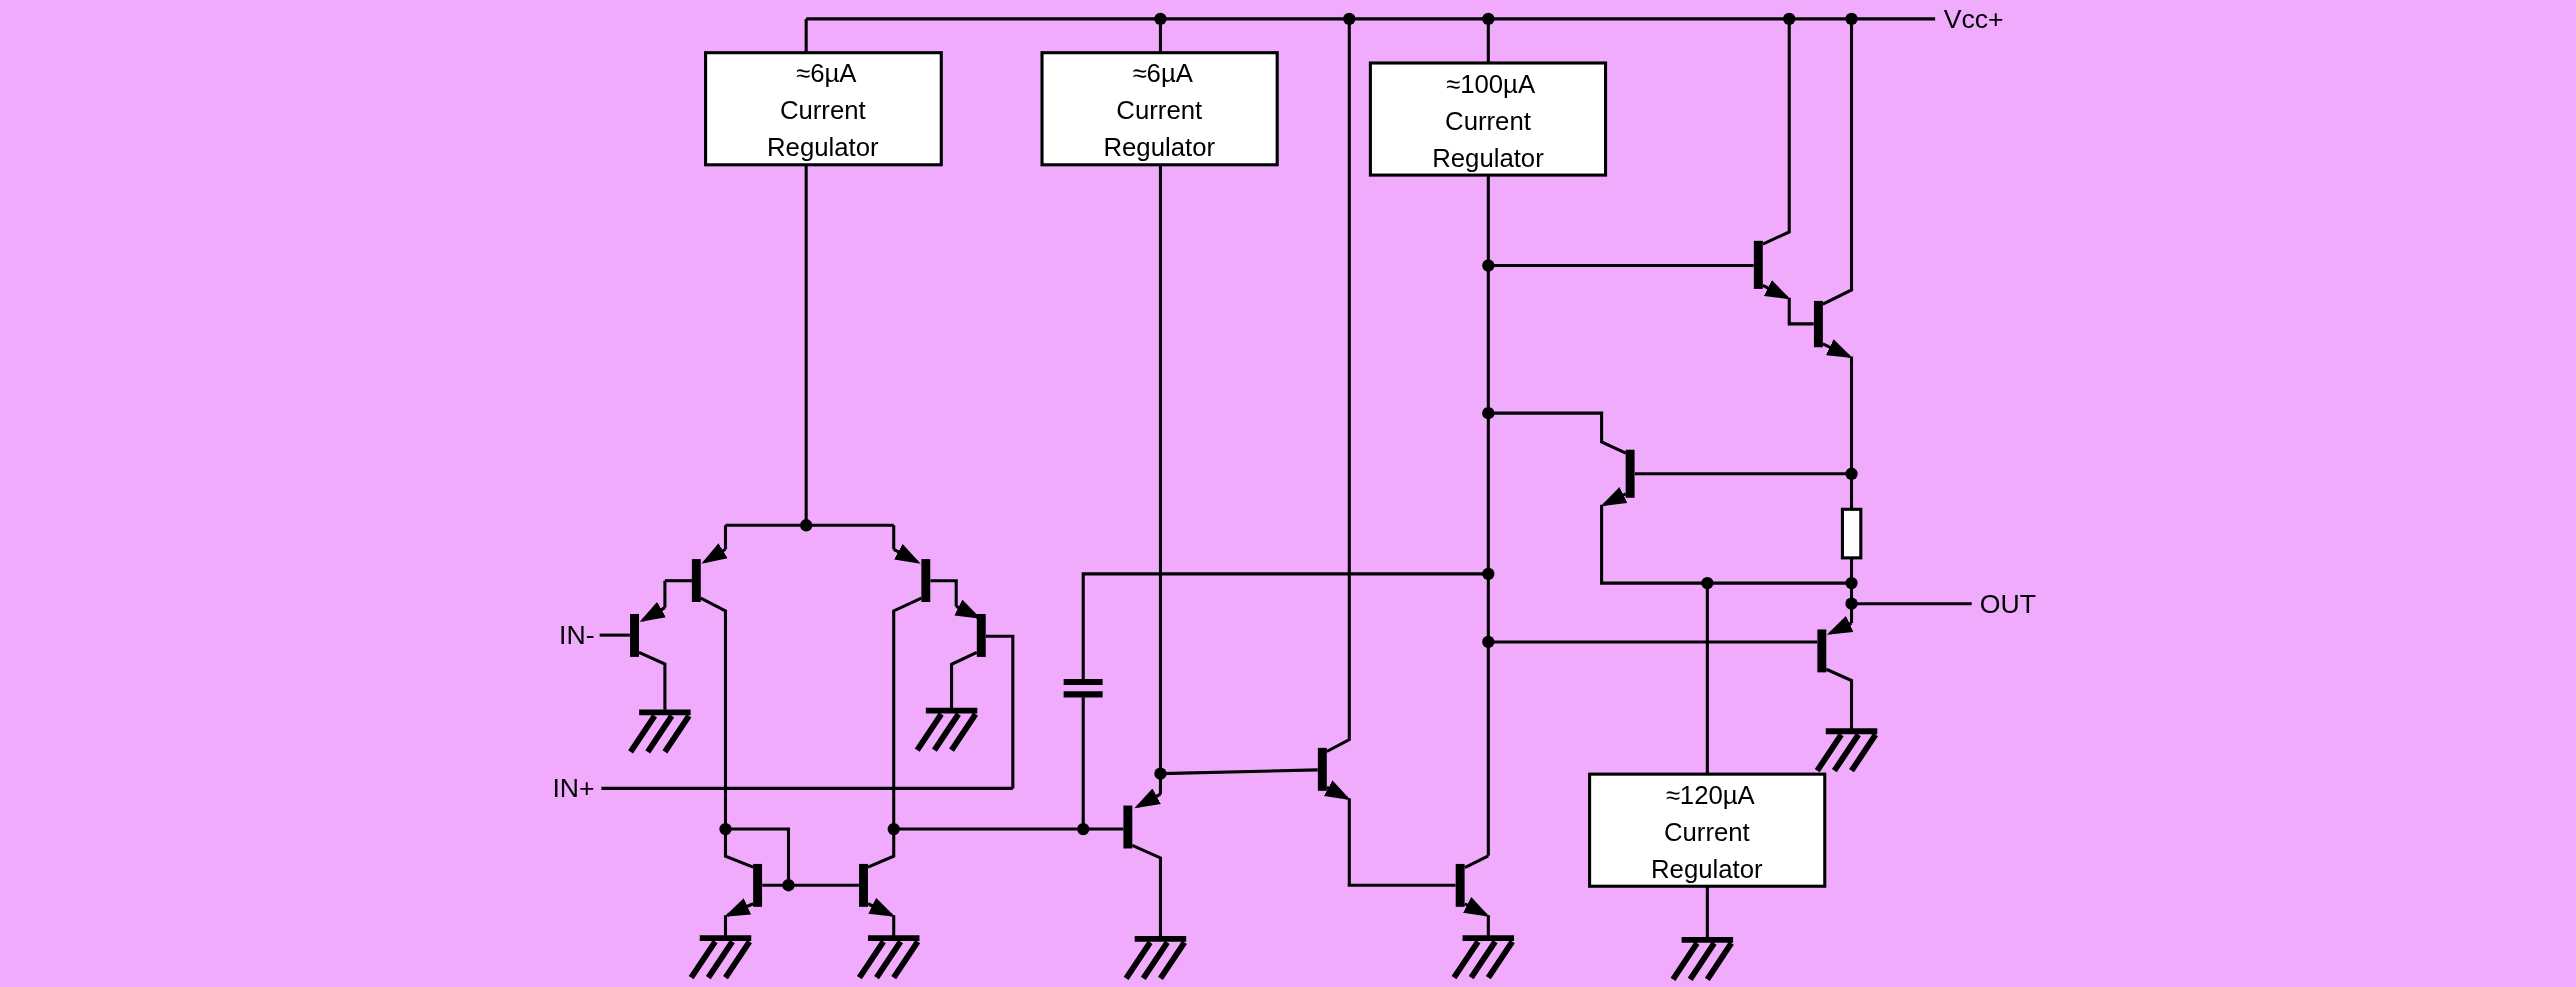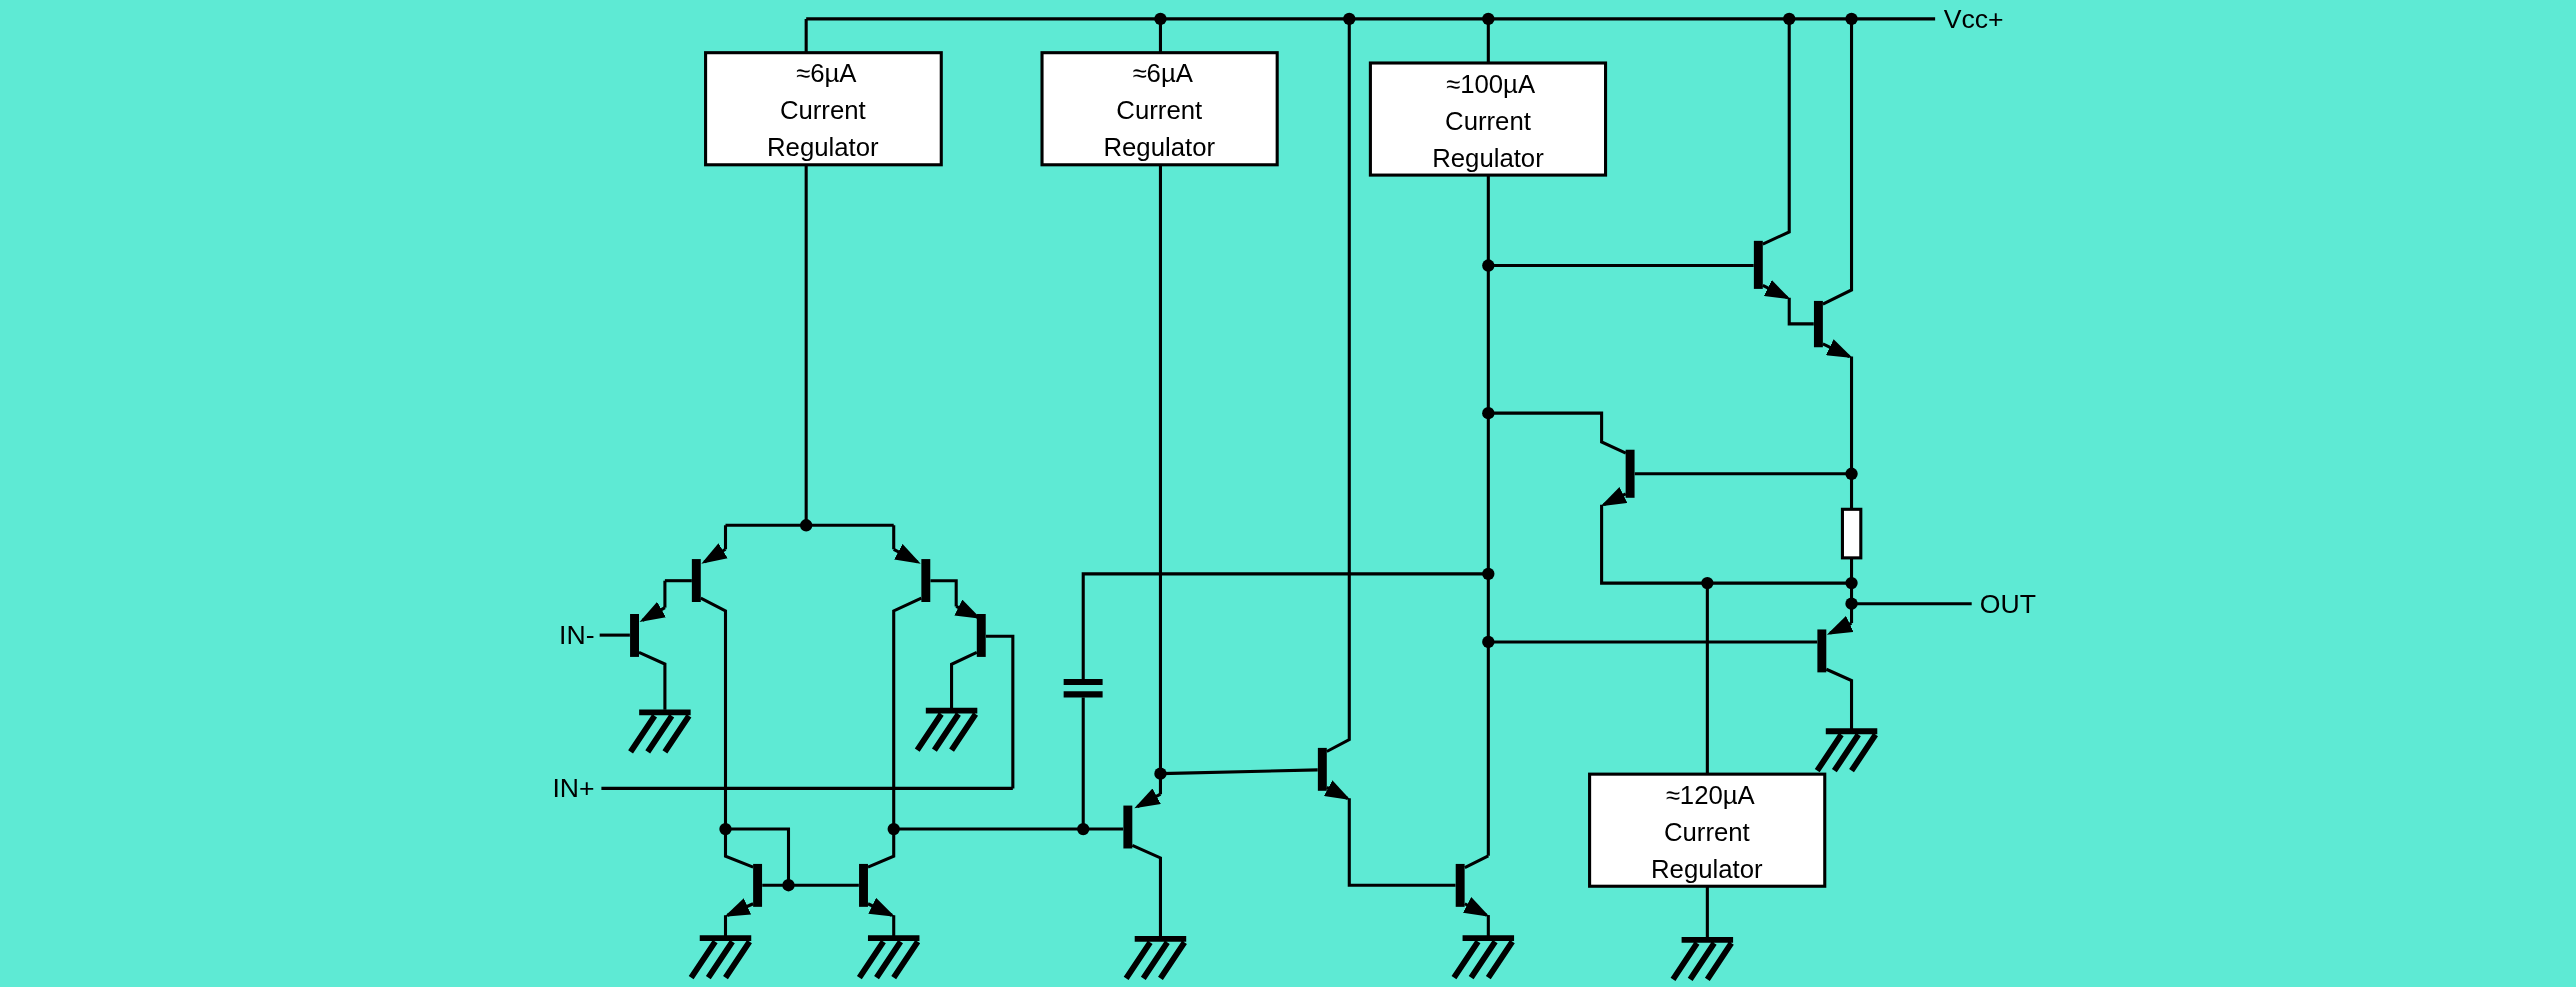--- a/index.html
+++ b/index.html
@@ -1,17 +1,17 @@
 <!DOCTYPE html>
 <html style="font-size:9.2px"><head>
 <meta charset="utf-8">
 <style>
   html,body{margin:0;padding:0;height:100%;background:#ffffff;}
   body{display:flex;align-items:center;justify-content:center;}
-  .sheet{width:100vw;height:100vh;background:#5eead4;}
+  .sheet{width:100vw;height:100vh;background:#f0abfc;}
   svg{width:100%;height:100%;display:block;font-family:"Liberation Sans",sans-serif;}
   .wire{stroke:#000;stroke-width:1.8;fill:none;stroke-linecap:butt;}
   .bar{stroke:#000;stroke-width:5.2;fill:none;}
   .plate{stroke:#000;stroke-width:3.6;fill:none;}
   .gnd{stroke:#000;stroke-width:3.4;fill:none;stroke-linecap:butt;}
   .boxr{fill:#fff;stroke:#000;stroke-width:1.8;}
   .resr{fill:#fff;stroke:#000;stroke-width:1.8;}
   .dot{fill:#000;stroke:none;}
   text{fill:#000;}
   .term{font-size:15.5px;}

